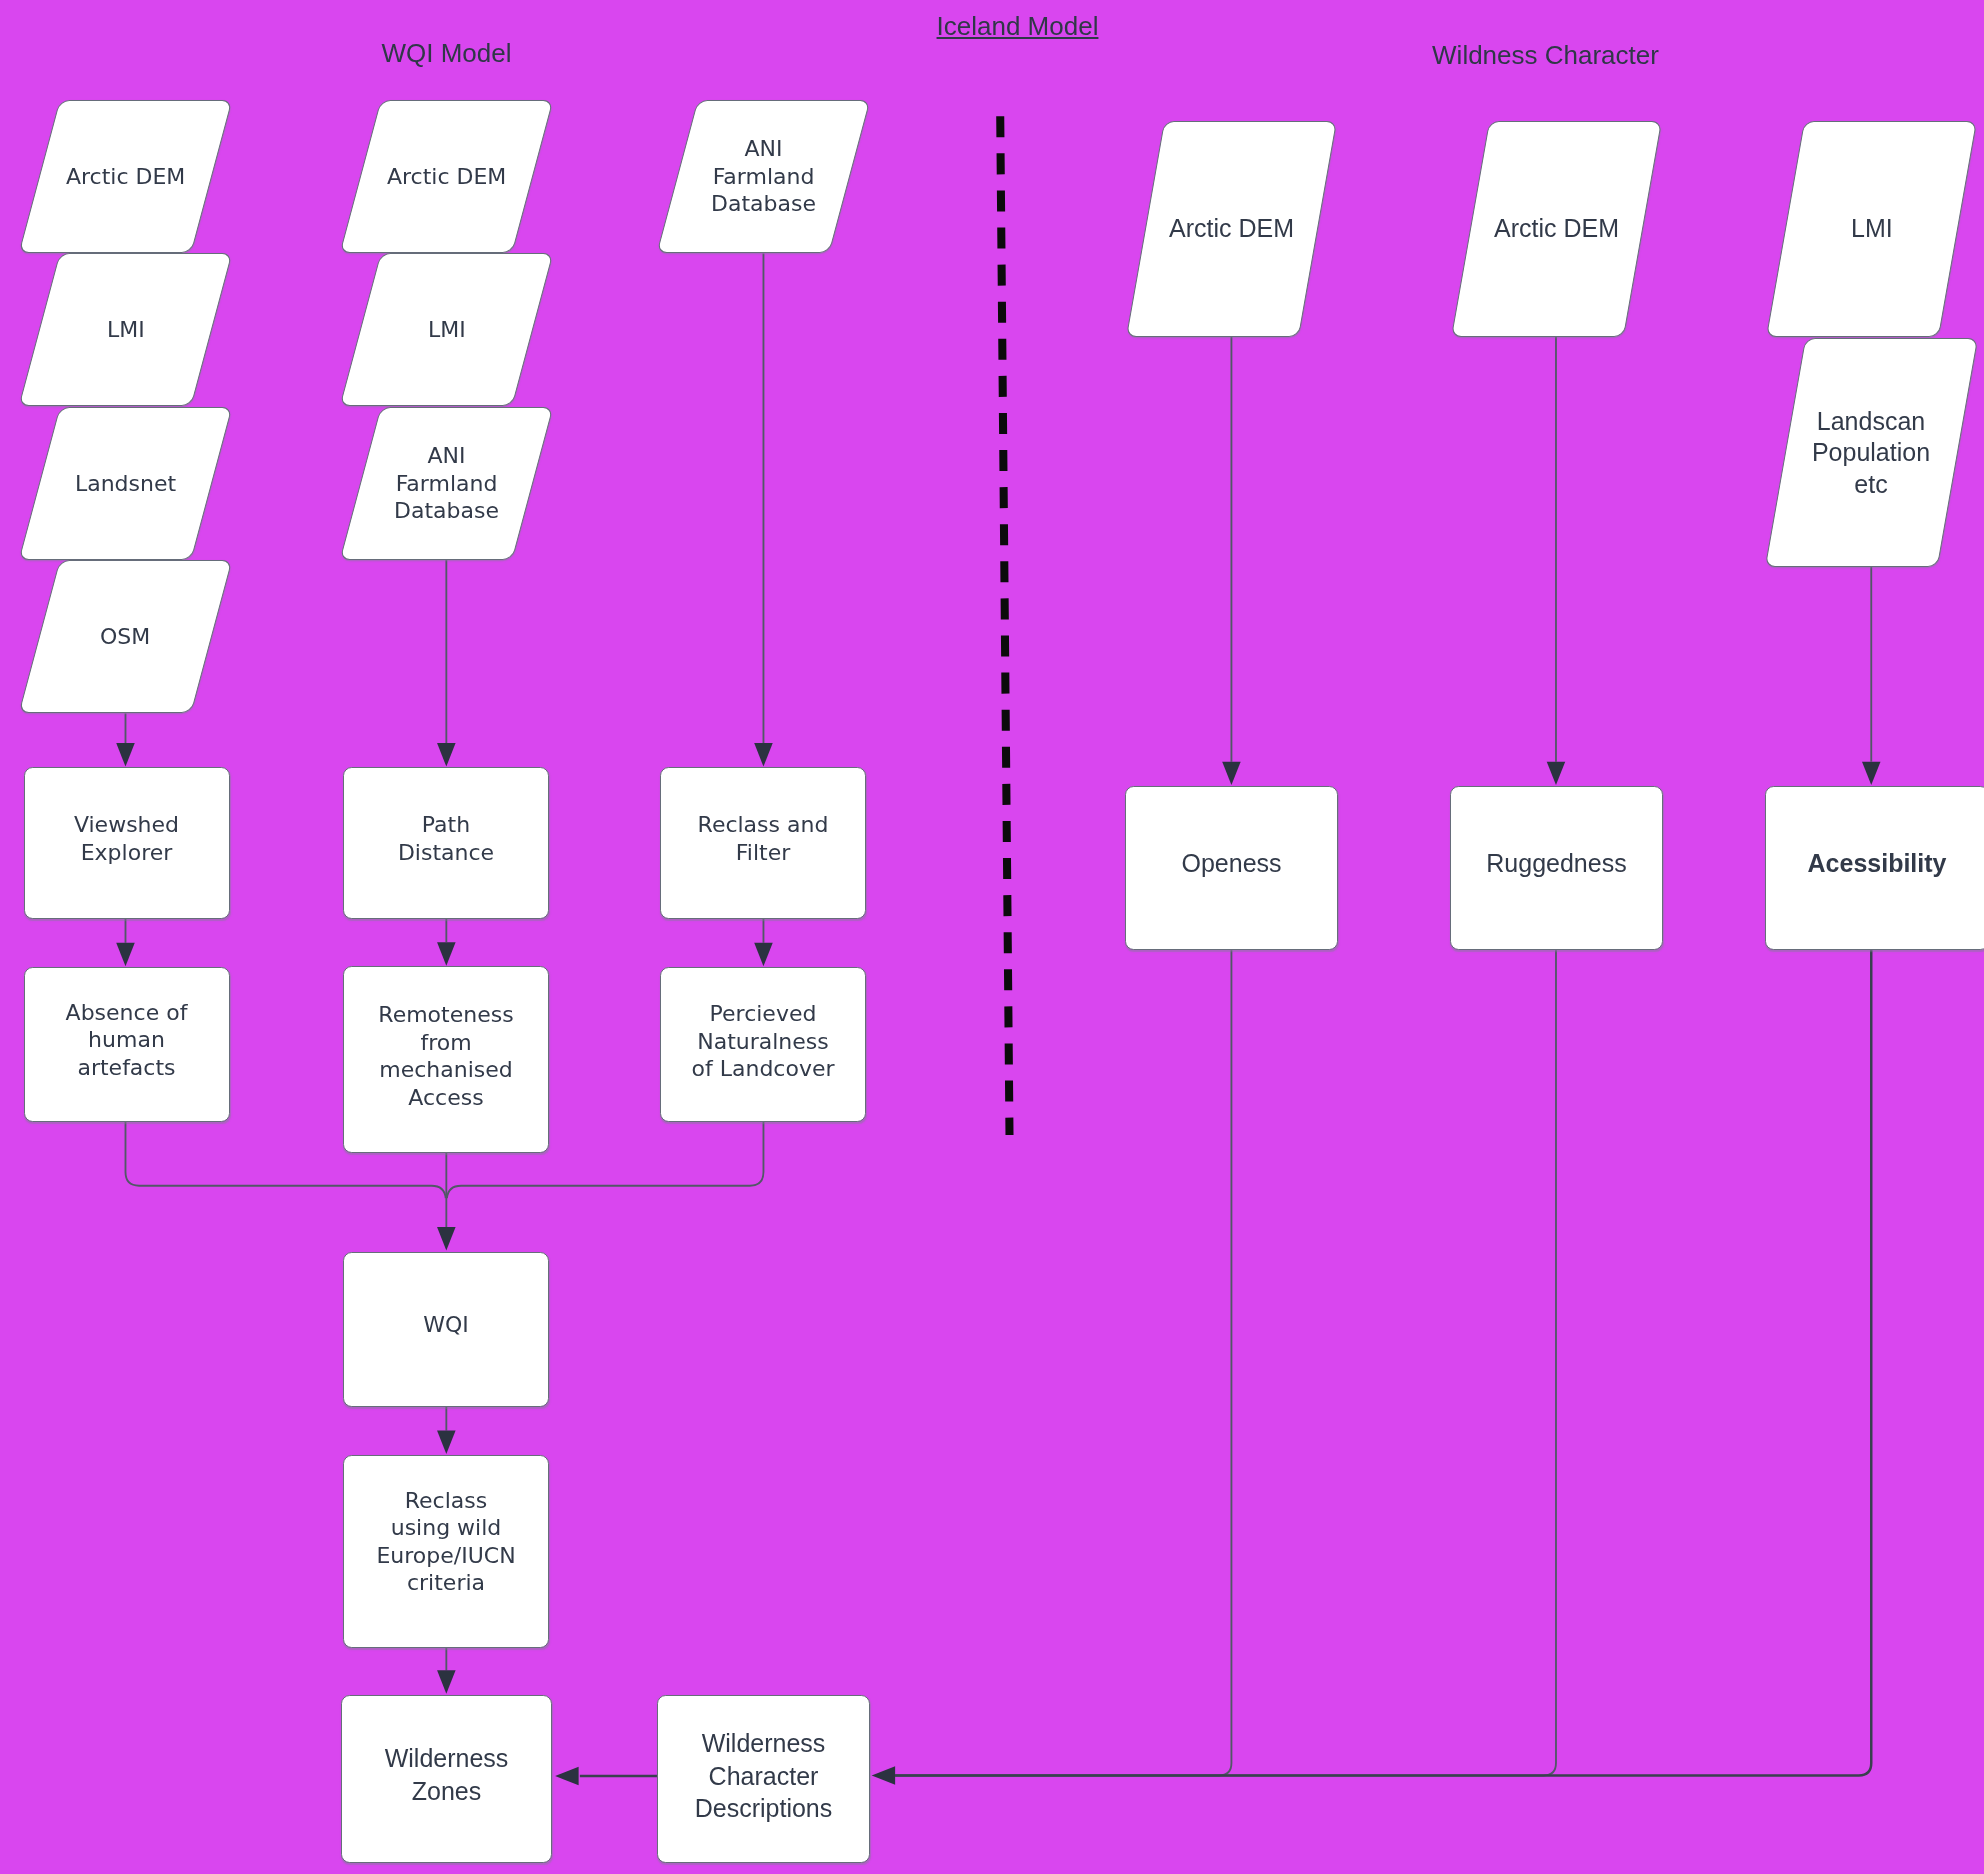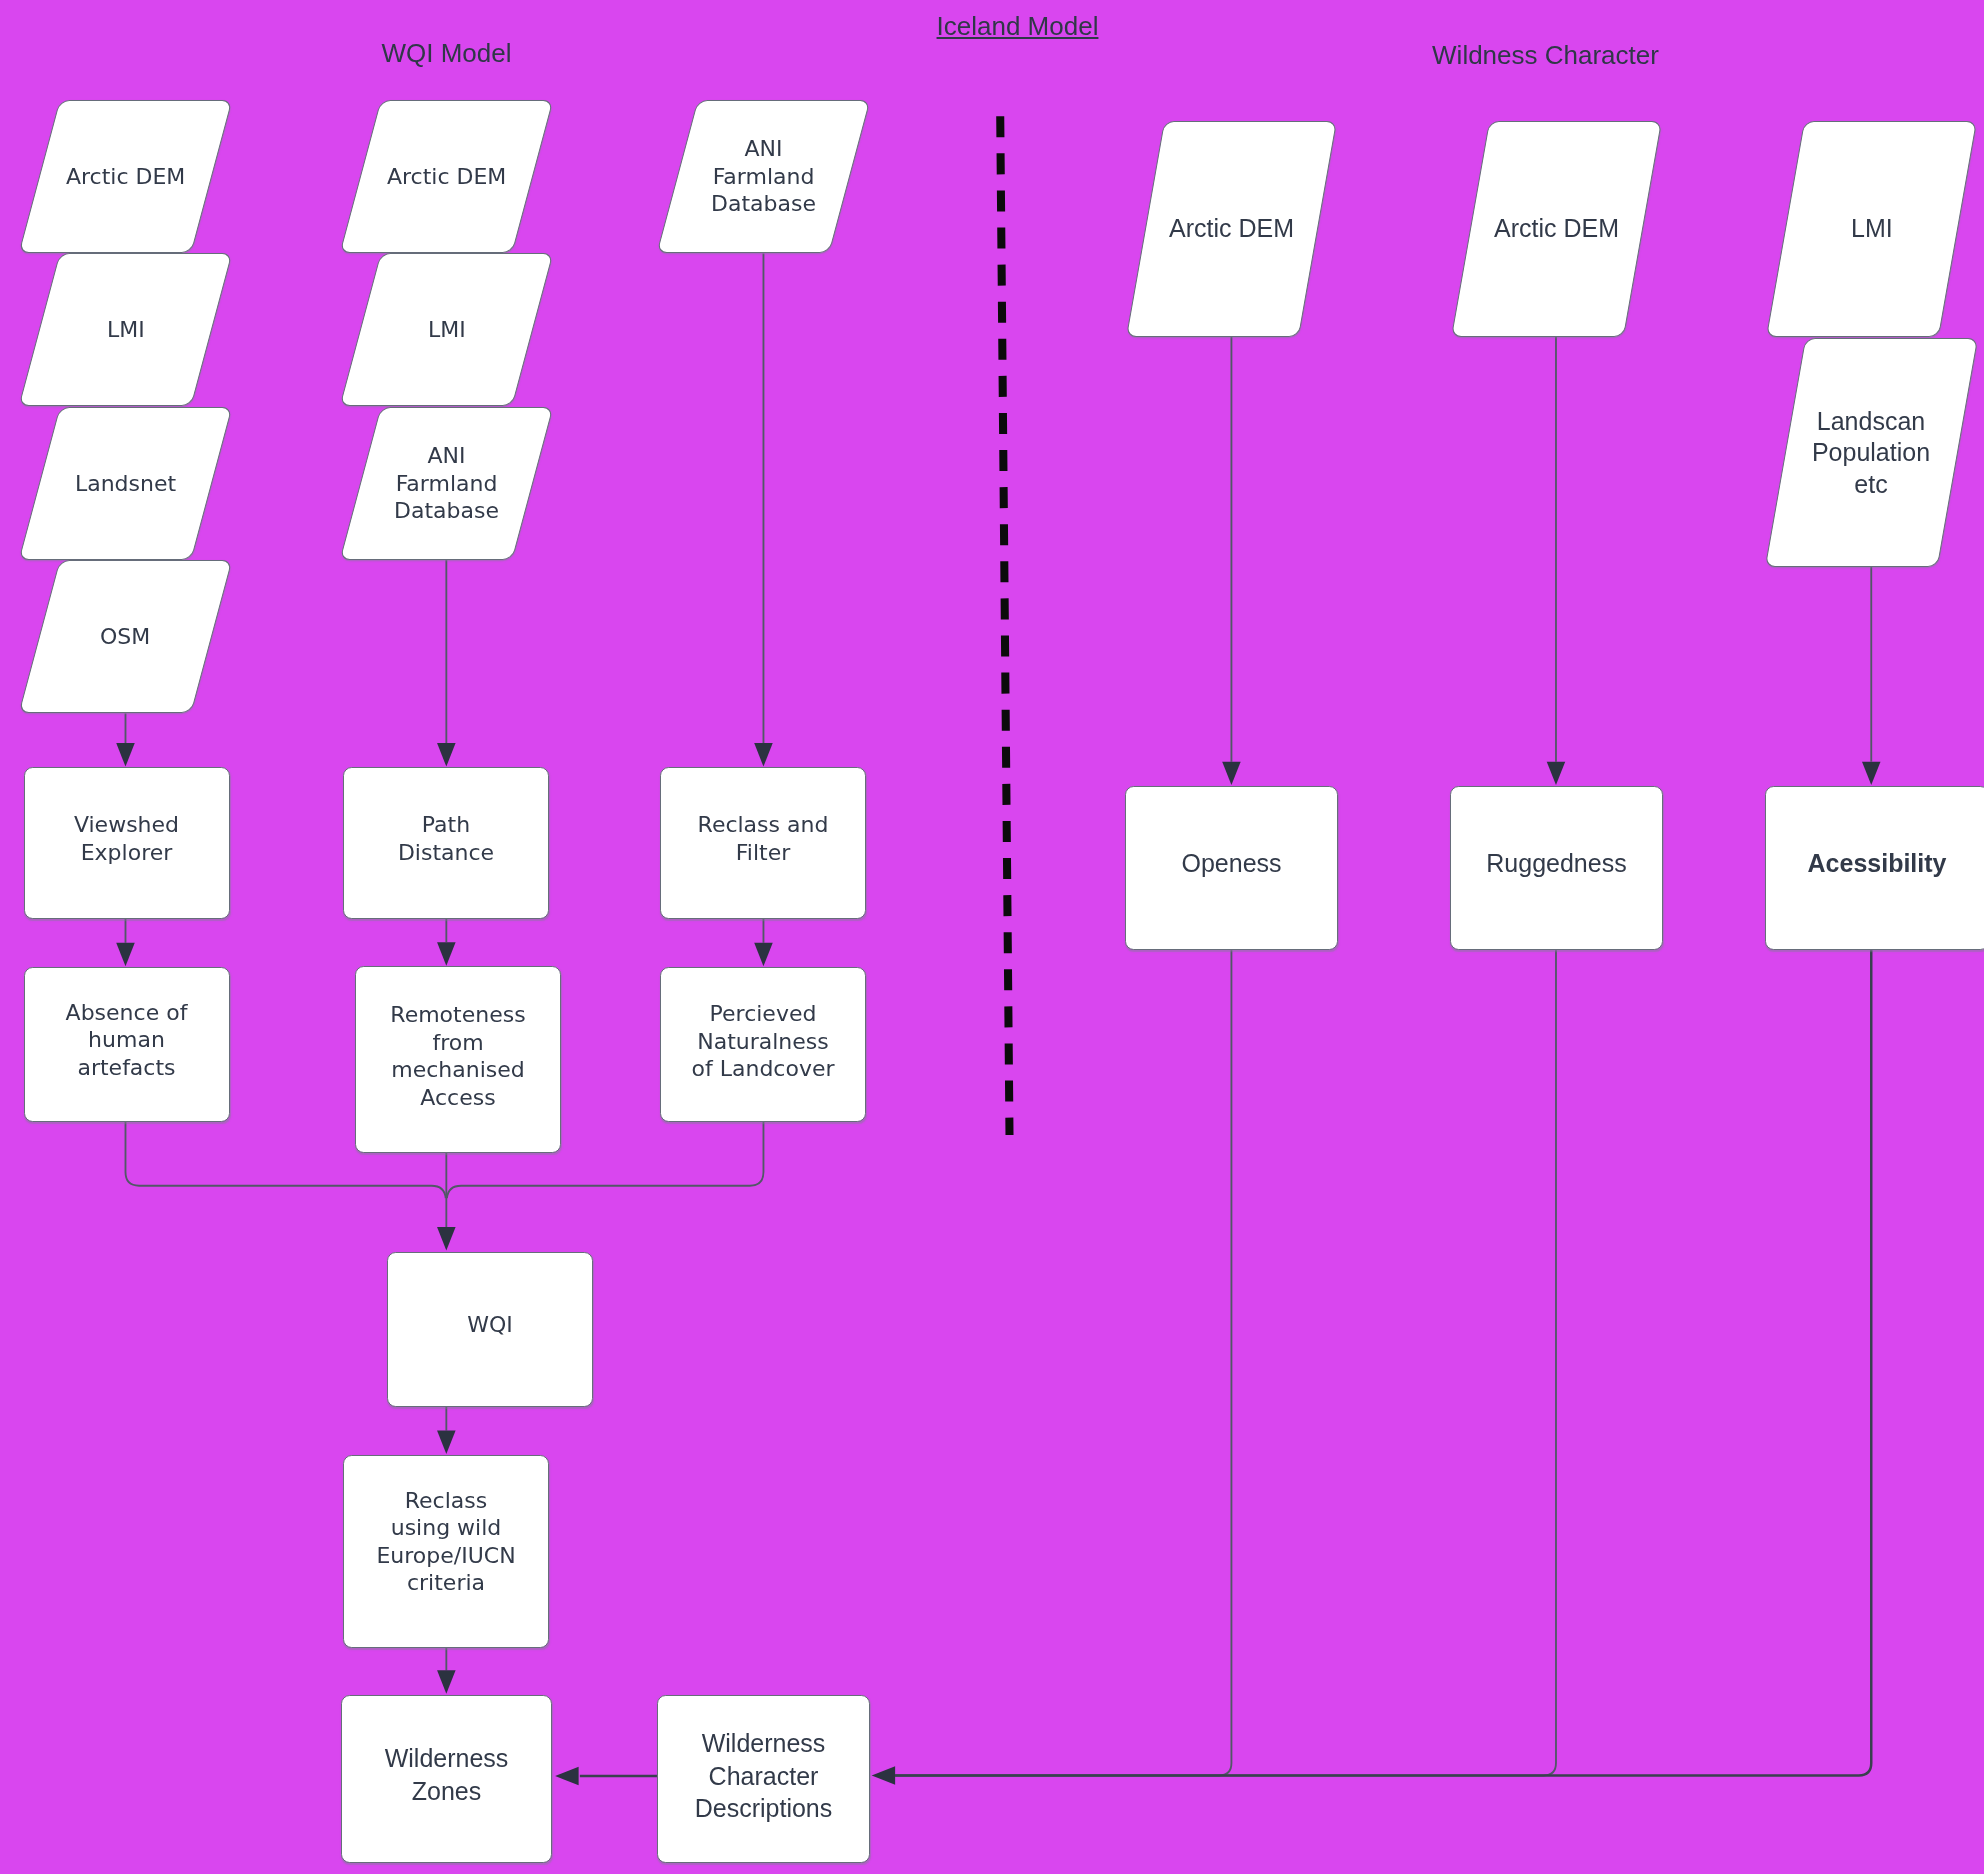--- a/index.html
+++ b/index.html
@@ -124,38 +124,38 @@
   <div class="box" style="left:23.5px;top:967px;width:206px;height:155px;">
     <span class="label">Absence of
 human
 artefacts</span>
     </div>
 
   <div class="box" style="left:343px;top:767px;width:206px;height:152px;">
     <span class="label">Path
 Distance</span>
     </div>
-  <div class="box" style="left:343px;top:966px;width:206px;height:187px;padding-bottom:6.2px;margin-left:12px;">
+  <div class="box" style="left:343px;top:966px;width:206px;height:187px;padding-bottom:6.2px;">
     <span class="label">Remoteness
 from
 mechanised
 Access</span>
     </div>
 
   <div class="box" style="left:660px;top:967px;width:206px;height:155px;padding-bottom:6.2px;">
     <span class="label">Percieved
 Naturalness
 of Landcover</span>
     </div>
   <div class="box" style="left:660px;top:767px;width:206px;height:152px;">
     <span class="label">Reclass and
 Filter</span>
     </div>
 
-  <div class="box" style="left:343px;top:1252px;width:206px;height:155px;margin-left:44px;">
+  <div class="box" style="left:343px;top:1252px;width:206px;height:155px;">
     <span class="label">WQI</span>
     </div>
   <div class="box" style="left:343px;top:1455px;width:206px;height:193px;padding-bottom:20px;">
     <span class="label">Reclass
 using wild
 Europe/IUCN
 criteria</span>
     </div>
   <div class="box narrow" style="left:341px;top:1695px;width:211px;height:168px;">
     <span class="label">Wilderness

